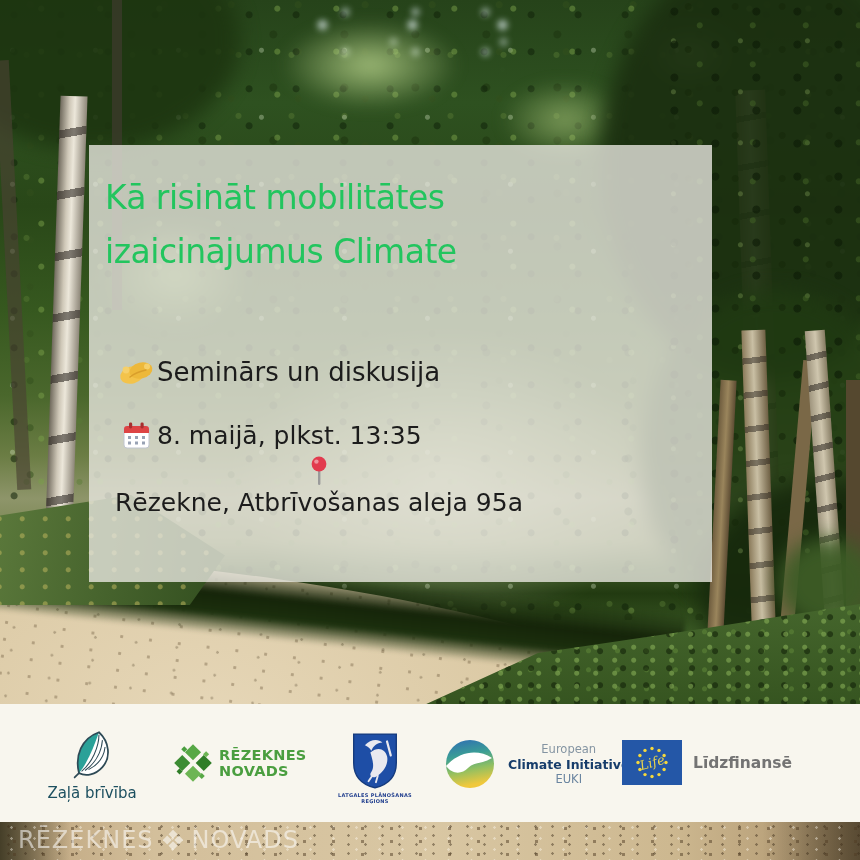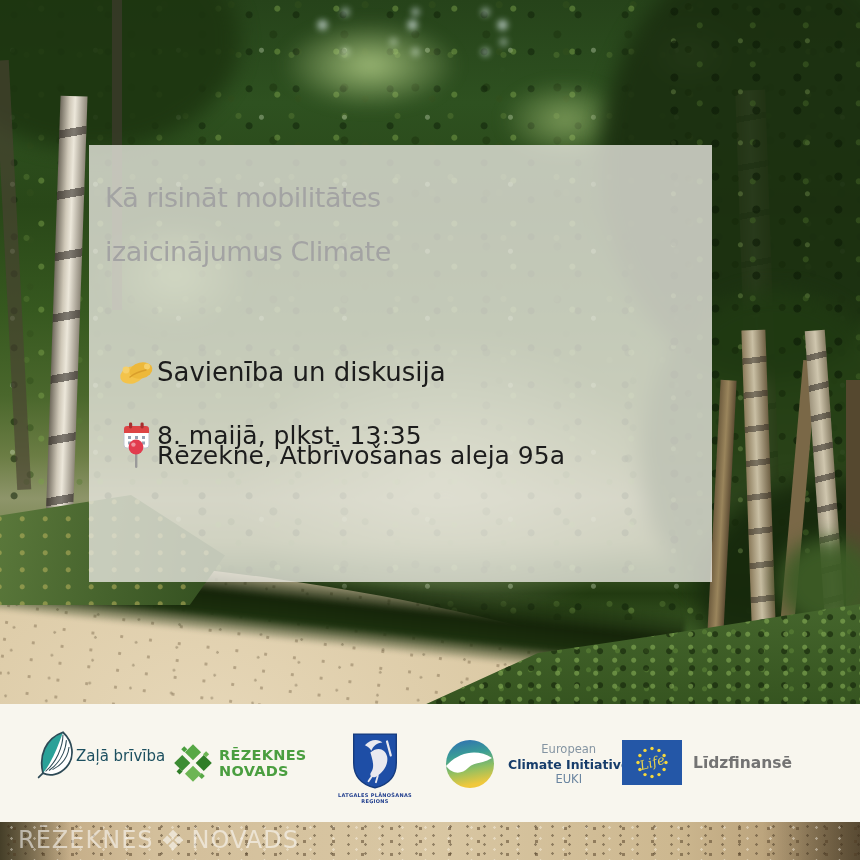--- a/index.html
+++ b/index.html
@@ -123,33 +123,33 @@
         background:repeating-linear-gradient(170deg, rgba(0,0,0,0) 0 24px, rgba(30,25,20,0.5) 24px 30px),
                    linear-gradient(90deg,#9f957e,#cfc6ae 50%,#857b62);}
   .tr-5{left:846px; top:380px; width:14px; height:330px; background:#55482f;}
   
   .card{
     position:absolute; left:89px; top:145px; width:623px; height:437px; z-index:20;
     background:rgba(231,230,223,0.80);
   }
   .card-title{
     position:absolute; left:16px; top:26px; margin:0;
-    font-size:27px; line-height:54px; font-weight:500; color:#a3a3a3; letter-spacing:-0.5px;
+    font-size:33px; line-height:54px; font-weight:500; color:#22c55e; letter-spacing:-0.5px;
   }
   .card-title span{display:block;}
   .row{position:absolute; left:26px; display:flex; align-items:center; color:#1c1c1c;}
   .row .icon{display:inline-flex; width:42px; justify-content:center; flex:none;}
   .row .txt{font-size:25px;}
   .row-seminar{top:212px;}  .row-seminar .txt{font-size:26px;}
   .row-date{top:276px;}
-  .row-loc{top:294px;}
+  .row-loc{top:311px;flex-direction:column;}
   
   .logo-bar{position:absolute; left:0; top:704px; width:860px; height:118px; background:#f8f6ee; z-index:30;}
   .lb{position:absolute; display:flex; align-items:center;}
-  .logo-zala{left:36px; top:24px; width:112px; flex-direction:row;}
+  .logo-zala{left:36px; top:24px; width:112px; flex-direction:column;}
   .zala-label{margin-top:4px; font-size:15px; font-weight:500; color:#1d5060; white-space:nowrap;}
   .logo-rez{left:174px; top:40px;}
   .rez-text{margin-left:7px; font-size:14.5px; font-weight:bold; color:#4a9e3f; line-height:16px; letter-spacing:0.3px;}
   .logo-shield{left:336px; top:27px; width:78px; flex-direction:column;}
   .shield-caption{margin-top:4px; font-size:5px; line-height:5.5px; color:#23408f; text-align:center; font-weight:bold; letter-spacing:0.3px;}
   .logo-euki{left:444px; top:34px;text-align:center;}
   .euki-text{margin-left:12px; line-height:15px;}
   .euki-l1{font-size:11.5px; color:#8494a2;}
   .euki-l2{font-size:12.5px; font-weight:bold; color:#173d6b;}
   .euki-l3{font-size:11.5px; color:#6a85a0;}
@@ -221,21 +221,21 @@
     <div class="row row-seminar">
       <span class="icon">
         <svg width="40" height="30" viewBox="0 0 40 30">
           <ellipse cx="16" cy="18" rx="12" ry="8.5" fill="#f3c34b" transform="rotate(-16 16 18)"></ellipse>
           <ellipse cx="25" cy="13.5" rx="11.5" ry="8" fill="#edb83a" transform="rotate(-12 25 13.5)"></ellipse>
           <circle cx="10" cy="13" r="3.4" fill="#f6d06a"></circle>
           <circle cx="31" cy="9.5" r="3" fill="#f6d06a"></circle>
           <path d="M14 20 C19 16 25 14 30 13" stroke="#d99e2b" stroke-width="1.4" fill="none" stroke-linecap="round"></path>
         </svg>
       </span>
-      <span class="txt">Savienība un diskusija</span>
+      <span class="txt">Seminārs un diskusija</span>
     </div>
 
     <div class="row row-date">
       <span class="icon">
         <svg width="27" height="28" viewBox="0 0 27 28">
           <rect x="1" y="4" width="25" height="22" rx="3" fill="#ffffff" stroke="#c0c5cf" stroke-width="1"></rect>
           <path d="M1 7 a3 3 0 0 1 3-3 h19 a3 3 0 0 1 3 3 v4 H1 Z" fill="#dd4444"></path>
           <rect x="6" y="0.5" width="3.2" height="6" rx="1.4" fill="#a82e2e"></rect>
           <rect x="17.5" y="0.5" width="3.2" height="6" rx="1.4" fill="#a82e2e"></rect>
           <g fill="#98a2b4">

